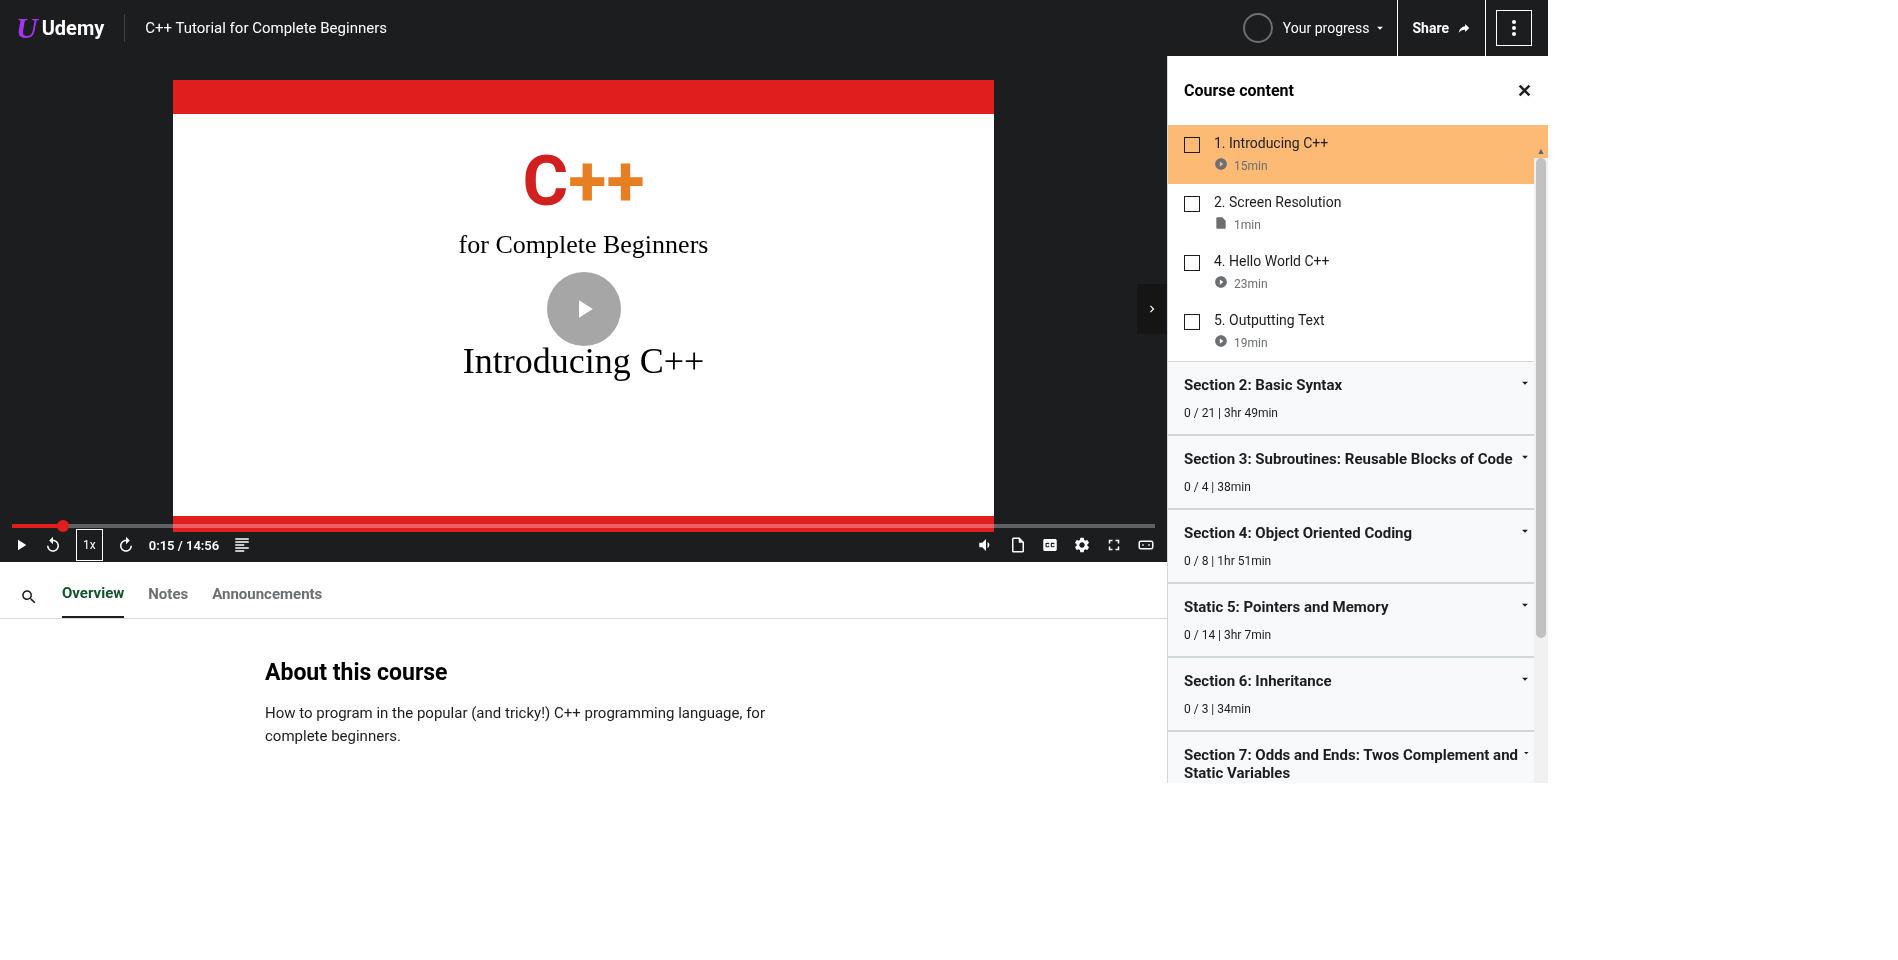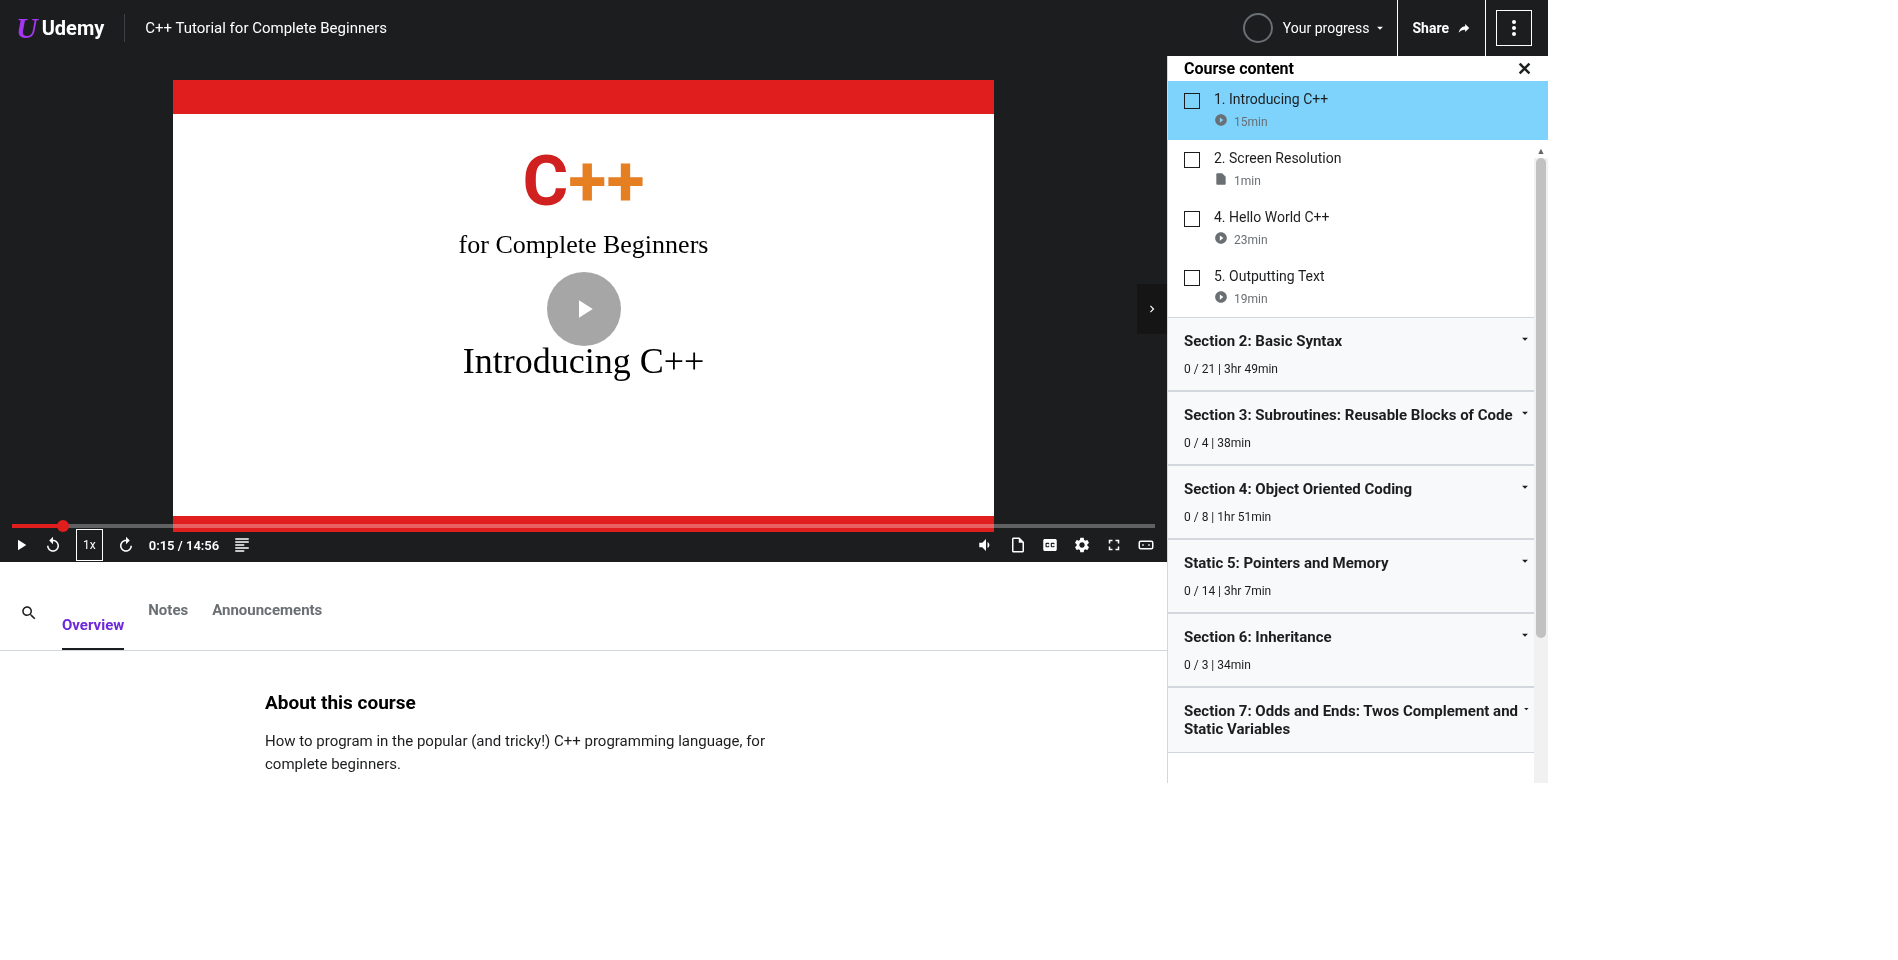--- a/index.html
+++ b/index.html
@@ -46,34 +46,34 @@
 .video-controls { position: absolute; bottom: 0; left: 0; right: 0; height: 34px; display: flex; align-items: center; padding: 0 12px; gap: 14px; color: #fff; font-size: 13px; }
 .ctrl-icon { width: 18px; height: 18px; fill: #fff; cursor: pointer; }
 .rate-box { border: 1px solid #fff; padding: 8px 6px; font-size: 12px; cursor: pointer; }
 .time-display { font-size: 13px; font-weight: 600; }
 .ctrl-spacer { flex: 1; }
 
 
 .tabs-bar { display: flex; align-items: center; gap: 24px; padding: 14px 20px 0; border-bottom: 1px solid #d1d7dc; }
 .search-icon-tab { cursor: pointer; }
 .tab { padding: 8px 0 14px; font-size: 15px; font-weight: 700; color: #6a6f73; cursor: pointer; }
-.tab.active { color: #6d28d9; border-bottom: 2px solid #1c1d1f; margin-top: 32px; }
+.tab.active { color: #14532d; border-bottom: 2px solid #1c1d1f; }
 
 
 .content-area { padding: 40px 0 0 265px; }
-.about-heading { font-size: 19px; font-weight: 700; margin-bottom: 16px; }
+.about-heading { font-size: 23px; font-weight: 700; margin-bottom: 16px; }
 .about-text { font-size: 15px; color: #1c1d1f; max-width: 520px; line-height: 1.5; }
 
 
-.sidebar-header { display: flex; justify-content: space-between; align-items: center; padding: 2px 16px; font-weight: 700; font-size: 16px; }
+.sidebar-header { display: flex; justify-content: space-between; align-items: center; padding: 24px 16px; font-weight: 700; font-size: 16px; }
 .close-x { cursor: pointer; font-size: 18px; color: #1c1d1f; }
 .sidebar-scroll { flex: 1; overflow-y: auto; }
 
 .lecture-item { display: flex; gap: 14px; padding: 10px 16px; cursor: pointer; }
-.lecture-item.active { background: #7dd3fc; }
+.lecture-item.active { background: #fdba74; }
 .lecture-check { width: 16px; height: 16px; border: 1px solid #1c1d1f; margin-top: 2px; flex-shrink: 0; }
 .lecture-body { flex: 1; }
 .lecture-title { font-size: 14px; color: #1c1d1f; }
 .lecture-meta { display: flex; align-items: center; gap: 6px; margin-top: 6px; color: #6a6f73; font-size: 12px; }
 .lecture-meta svg { width: 14px; height: 14px; fill: #6a6f73; }
 
 .section-header { padding: 14px 16px; background: #f7f9fa; border-top: 1px solid #d1d7dc; border-bottom: 1px solid #d1d7dc; cursor: pointer; display: flex; justify-content: space-between; align-items: flex-start; }
 .section-header:first-of-type { border-top: none; }
 .section-title { font-weight: 700; font-size: 15px; color: #1c1d1f; }
 .section-meta { font-size: 12px; color: #1c1d1f; margin-top: 12px; }

